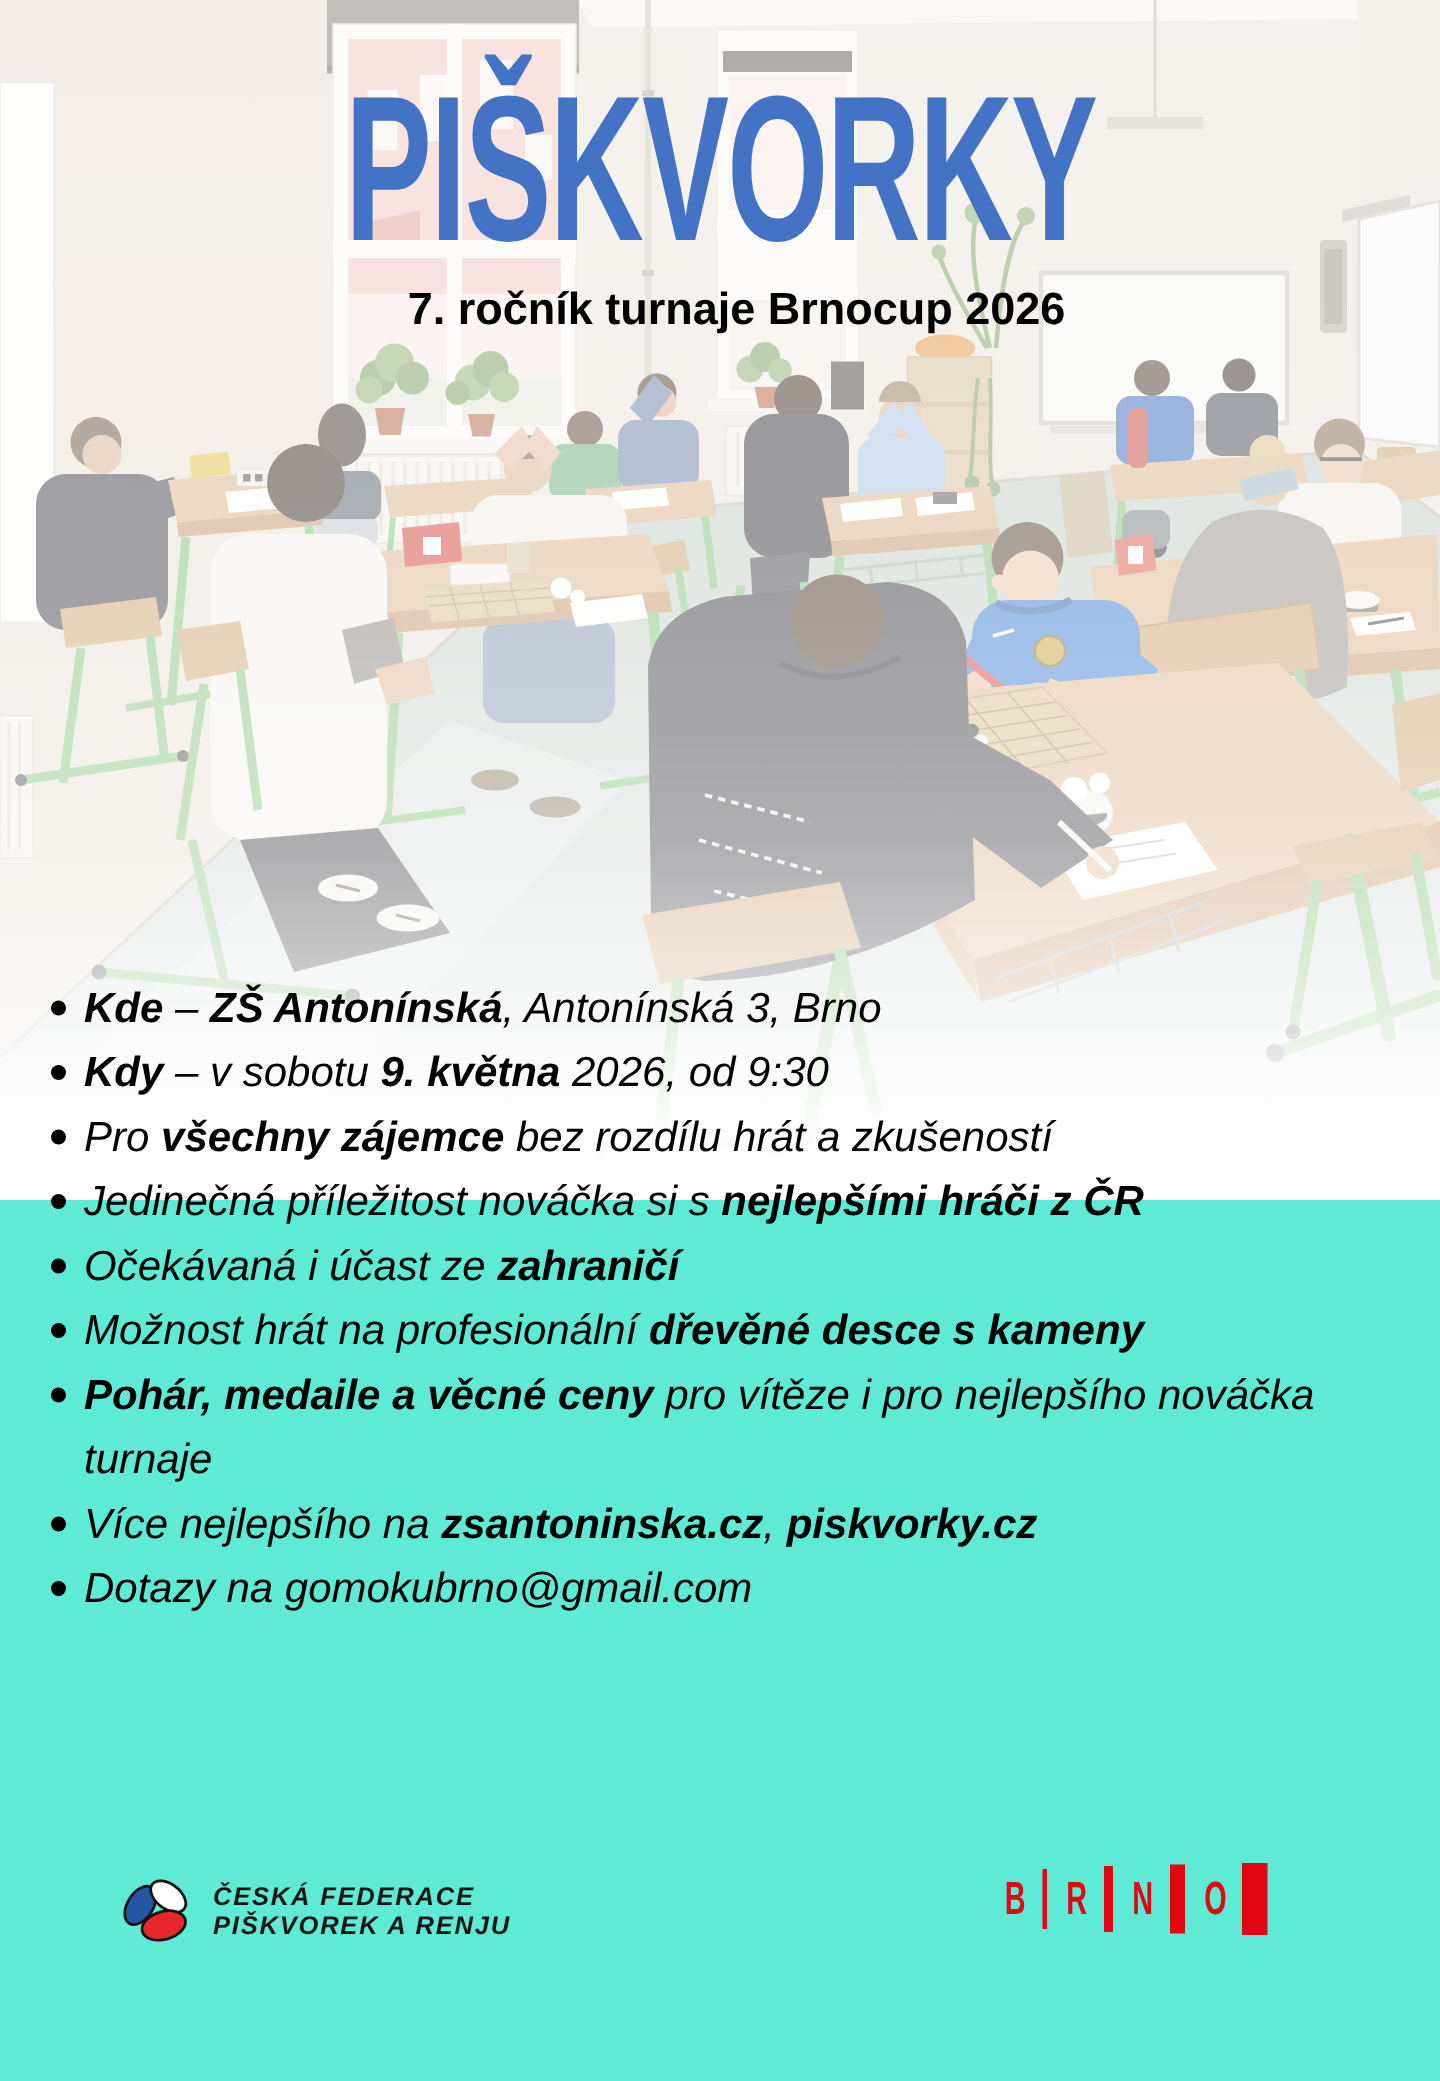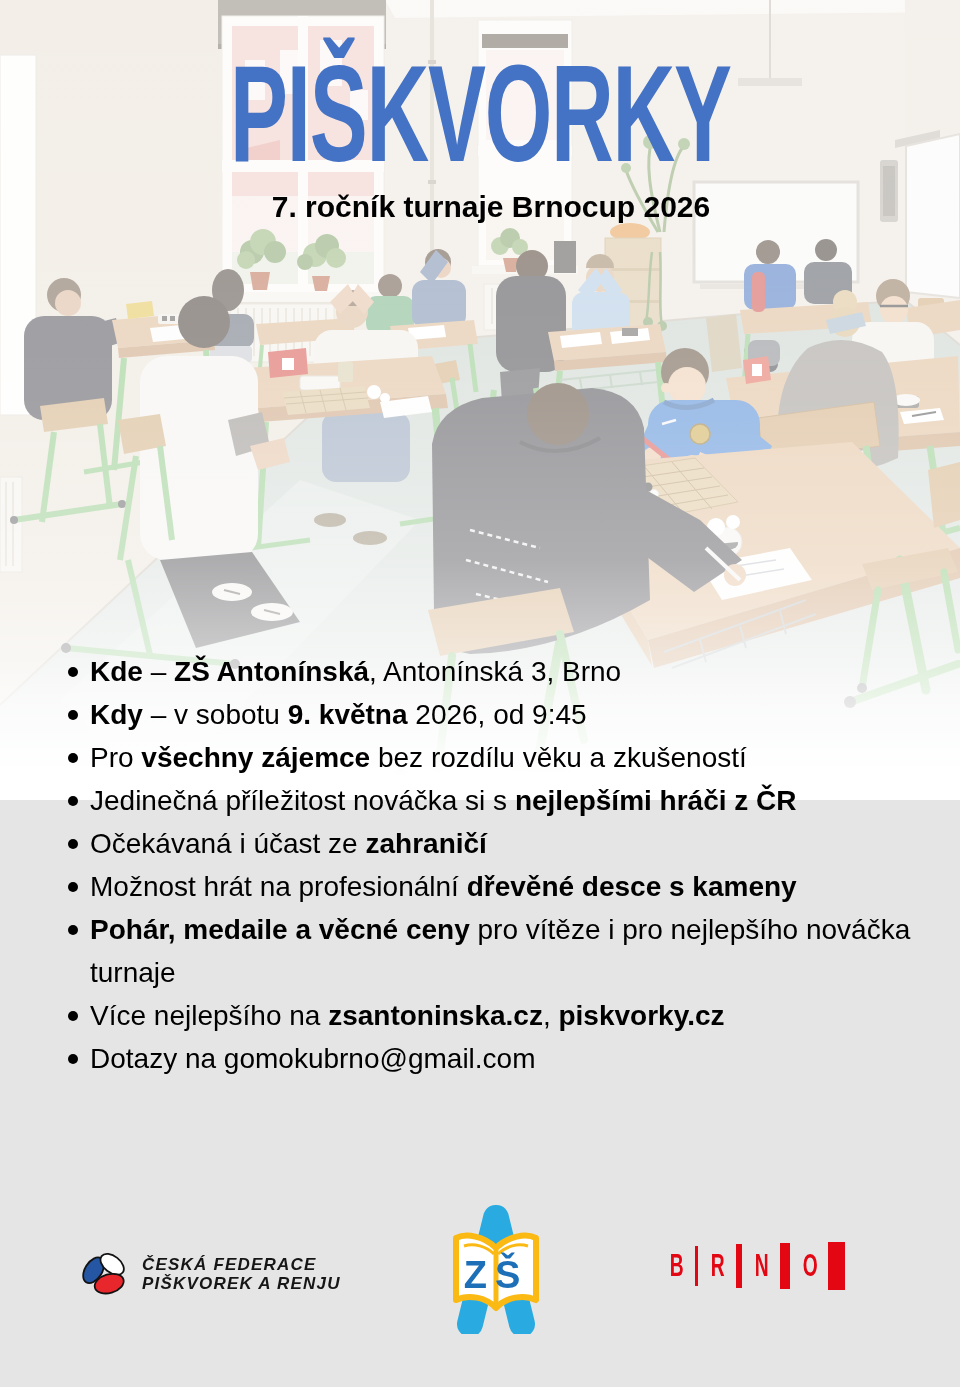--- a/index.html
+++ b/index.html
@@ -1,18 +1,18 @@
 <!DOCTYPE html>
 <html><head>
 <meta charset="utf-8">
 <style>
   html,body{margin:0;padding:0;background:#fff;}
   .page{
     position:relative;width:960px;height:1387px;margin:0 auto;
-    background:#e5e5e5;overflow:hidden;
+    background:#5eead4;overflow:hidden;
     font-family:"Liberation Sans",sans-serif;color:#000;
   }
   
   .photo-wrap{position:absolute;left:0;top:0;width:960px;height:800px;}
   .photo-wrap svg{display:block;}
   .photo-overlay{
     position:absolute;left:0;top:0;width:960px;height:800px;
     background:linear-gradient(180deg,
       rgba(255,255,255,.46) 0%,
       rgba(255,255,255,.50) 50%,
@@ -30,21 +30,21 @@
     display:inline-block;font-size:138px;font-weight:bold;
     letter-spacing:-2px;color:#4472c4;
     transform:scaleX(.63);transform-origin:50% 50%;
   }
   .subtitle{
     position:absolute;left:0;top:190px;width:960px;text-align:center;
     font-size:30px;font-weight:bold;z-index:3;padding-left:11px;
   }
   
   .details{position:absolute;left:0;top:650px;width:960px;z-index:3;}
-  .details ul{margin:0;padding:0 48px 0 90px;list-style:none;}
+  .details ul{margin:0;padding:0 48px 0 56px;list-style:none;font-style:italic;}
   .details li{
     position:relative;font-size:28px;line-height:43px;color:#000;
   }
   .details li::before{
     content:"";position:absolute;left:-22px;top:17px;
     width:10px;height:10px;border-radius:50%;background:#000;
   }
   .details .b{font-weight:bold;}
   
   .footer{position:absolute;left:0;top:1190px;width:892px;height:160px;z-index:3;}
@@ -463,22 +463,22 @@
   </div>
 
   <div class="title">
     <span class="title-text" style="color: rgb(68, 114, 196);">PIŠKVORKY</span>
   </div>
   <div class="subtitle">7. ročník turnaje Brnocup 2026</div>
 
   <div class="details">
     <ul>
         <li><span class="b">Kde</span><span> – </span><span class="b">ZŠ Antonínská</span><span>, Antonínská 3, Brno</span></li>
-        <li><span class="b">Kdy</span><span> – v sobotu </span><span class="b">9. května</span><span> 2026, od 9:45</span></li>
-        <li><span>Pro </span><span class="b">všechny zájemce</span><span> bez rozdílu věku a zkušeností</span></li>
+        <li><span class="b">Kdy</span><span> – v sobotu </span><span class="b">9. května</span><span> 2026, od 9:30</span></li>
+        <li><span>Pro </span><span class="b">všechny zájemce</span><span> bez rozdílu hrát a zkušeností</span></li>
         <li><span>Jedinečná příležitost nováčka si s </span><span class="b">nejlepšími hráči z ČR</span></li>
         <li><span>Očekávaná i účast ze </span><span class="b">zahraničí</span></li>
         <li><span>Možnost hrát na profesionální </span><span class="b">dřevěné desce s kameny</span></li>
         <li><span class="b">Pohár, medaile a věcné ceny</span><span> pro vítěze i pro nejlepšího nováčka turnaje</span></li>
         <li><span>Více nejlepšího na </span><span class="b">zsantoninska.cz</span><span>, </span><span class="b">piskvorky.cz</span></li>
         <li><span>Dotazy na gomokubrno@gmail.com</span></li>
       </ul>
   </div>
 
   <div class="footer">
@@ -488,29 +488,20 @@
         <ellipse cx="21" cy="26" rx="19" ry="11.5" transform="rotate(-58 21 26)" fill="#2456a4" stroke="#121212" stroke-width="2.4"></ellipse>
         <ellipse cx="46" cy="18" rx="18" ry="11" transform="rotate(38 46 18)" fill="#ffffff" stroke="#121212" stroke-width="2.4"></ellipse>
         <ellipse cx="42" cy="44" rx="20" ry="12.5" transform="rotate(-16 42 44)" fill="#e8272d" stroke="#121212" stroke-width="2.4"></ellipse>
       </svg>
       <div class="fed-text">
         <div>ČESKÁ FEDERACE</div>
         <div>PIŠKVOREK A RENJU</div>
       </div>
     </div>
 
-    <div class="school-logo">
-      <svg width="112" height="132" viewBox="0 0 112 132">
-        <path d="M30,122 L56,16 M56,16 L82,122" stroke="#29abe2" stroke-width="26" stroke-linecap="round" fill="none"></path>
-        <path d="M56,46 C44,34 26,31 16,36 L16,98 C28,92 46,95 56,106 C66,95 84,92 96,98 L96,36 C86,31 68,34 56,46 Z" fill="#ffffff" stroke="#fbb914" stroke-width="6" stroke-linejoin="round"></path>
-        <path d="M56,46 L56,106" stroke="#fbb914" stroke-width="5"></path>
-        <path d="M24,44 C34,41 46,44 54,52 M88,44 C78,41 66,44 58,52" stroke="#fbb914" stroke-width="3" fill="none"></path>
-        <text x="56" y="86" text-anchor="middle" font-size="38" font-weight="bold" letter-spacing="8" fill="#1d6fb7">ZŠ</text>
-      </svg>
-    </div>
 
     <div class="brno-logo">
       <span class="brno-letter" style="color: rgb(227, 6, 19);">B</span>
       <span class="brno-gap"></span>
         <span class="brno-bar bar1"></span>
         <span class="brno-gap"></span>
       <span class="brno-letter" style="color: rgb(227, 6, 19);">R</span>
       <span class="brno-gap"></span>
         <span class="brno-bar bar2"></span>
         <span class="brno-gap"></span>

